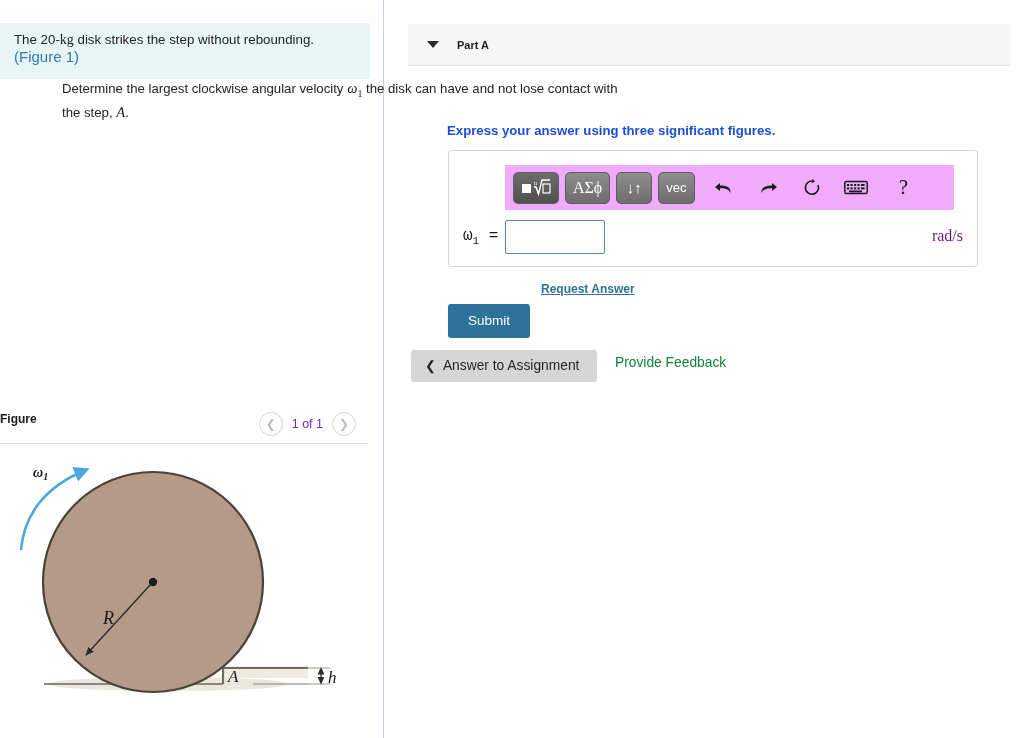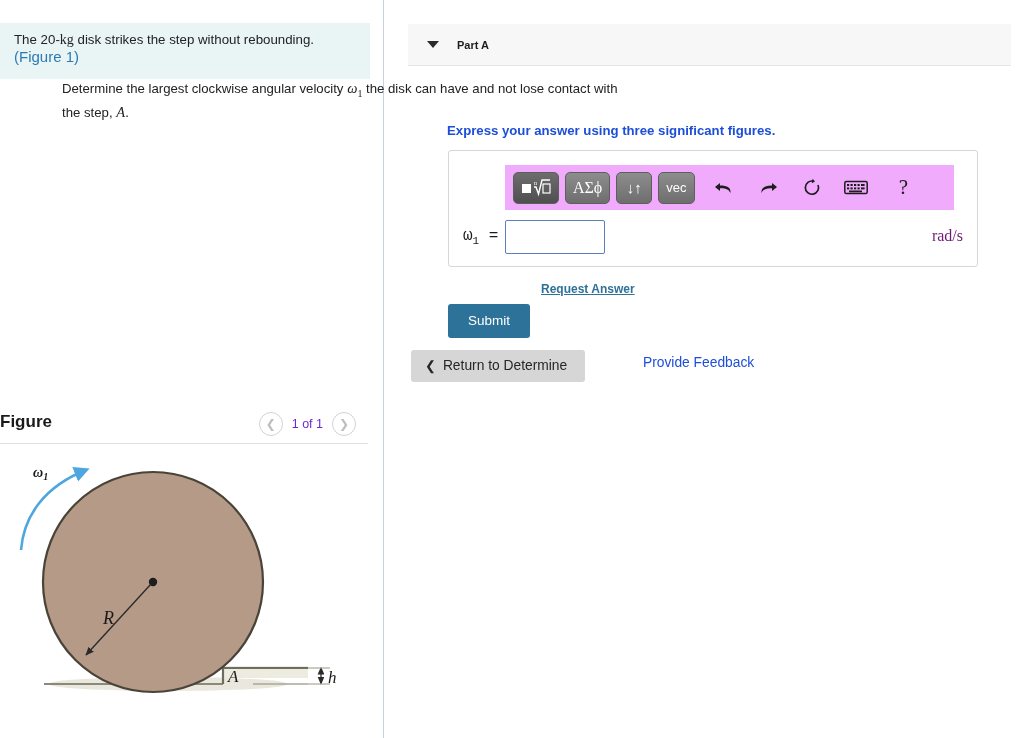--- a/index.html
+++ b/index.html
@@ -41,21 +41,21 @@
   }
   .fig-link { color: #2d7ab5; font-size: 15px; }
 
   
   .figure-header {
     position: absolute; left: 0; top: 408px; width: 368px;
     height: 40px;
   }
   .figure-title {
     position: absolute; left: 0; top: 4px;
-    font-size: 17px; font-weight: bold; color: #1a1a1a;
+    font-size: 12px; font-weight: bold; color: #1a1a1a;
   }
   .pager { position: absolute; right: 12px; top: 4px; display: flex; align-items: center; gap: 9px; }
   .pager-btn {
     width: 24px; height: 24px; border-radius: 50%;
     border: 1px solid #d3d3d3; background: #ffffff;
     display: flex; align-items: center; justify-content: center;
     color: #bdbdbd; font-size: 12px; cursor: pointer;
     font-family: "Liberation Sans", sans-serif;
   }
   .pager-label { font-size: 12.5px; color: #6d28d9; }
@@ -170,22 +170,22 @@
   .return-btn {
     position: absolute; left: 411px; top: 350px;
     padding: 8px 18px 9px 14px;
     background: #d6d6d6; border: none; border-radius: 3px;
     color: #262626; font-size: 13.8px; cursor: pointer;
     display: flex; align-items: center; gap: 7px;
     font-family: "Liberation Sans", sans-serif;
   }
   .return-chev { font-size: 13px; }
   .feedback-link {
-    position: absolute; left: 643px; top: 355px;
-    color: #1d4ed8; font-size: 13.8px; cursor: pointer;
+    position: absolute; left: 615px; top: 355px;
+    color: #15803d; font-size: 13.8px; cursor: pointer;
   }
 </style>
 </head>
 <body>
 
 <div id="root">
 
   <div class="divider-v"></div>
 
   <div class="left-col">
@@ -326,17 +326,17 @@
     </div>
     <input class="ans-input" type="text" value="" placeholder="" style="">
     <div class="ans-units">rad/s</div>
   </div>
 
   <button class="submit-btn">Submit</button>
   <div class="request-link">Request Answer</div>
 
   <button class="return-btn">
     <span class="return-chev">❮</span>
-    <span>Return to Determine</span>
+    <span>Answer to Assignment</span>
   </button>
   <div class="feedback-link">Provide Feedback</div>
 
 </div>
 
 </body></html>

